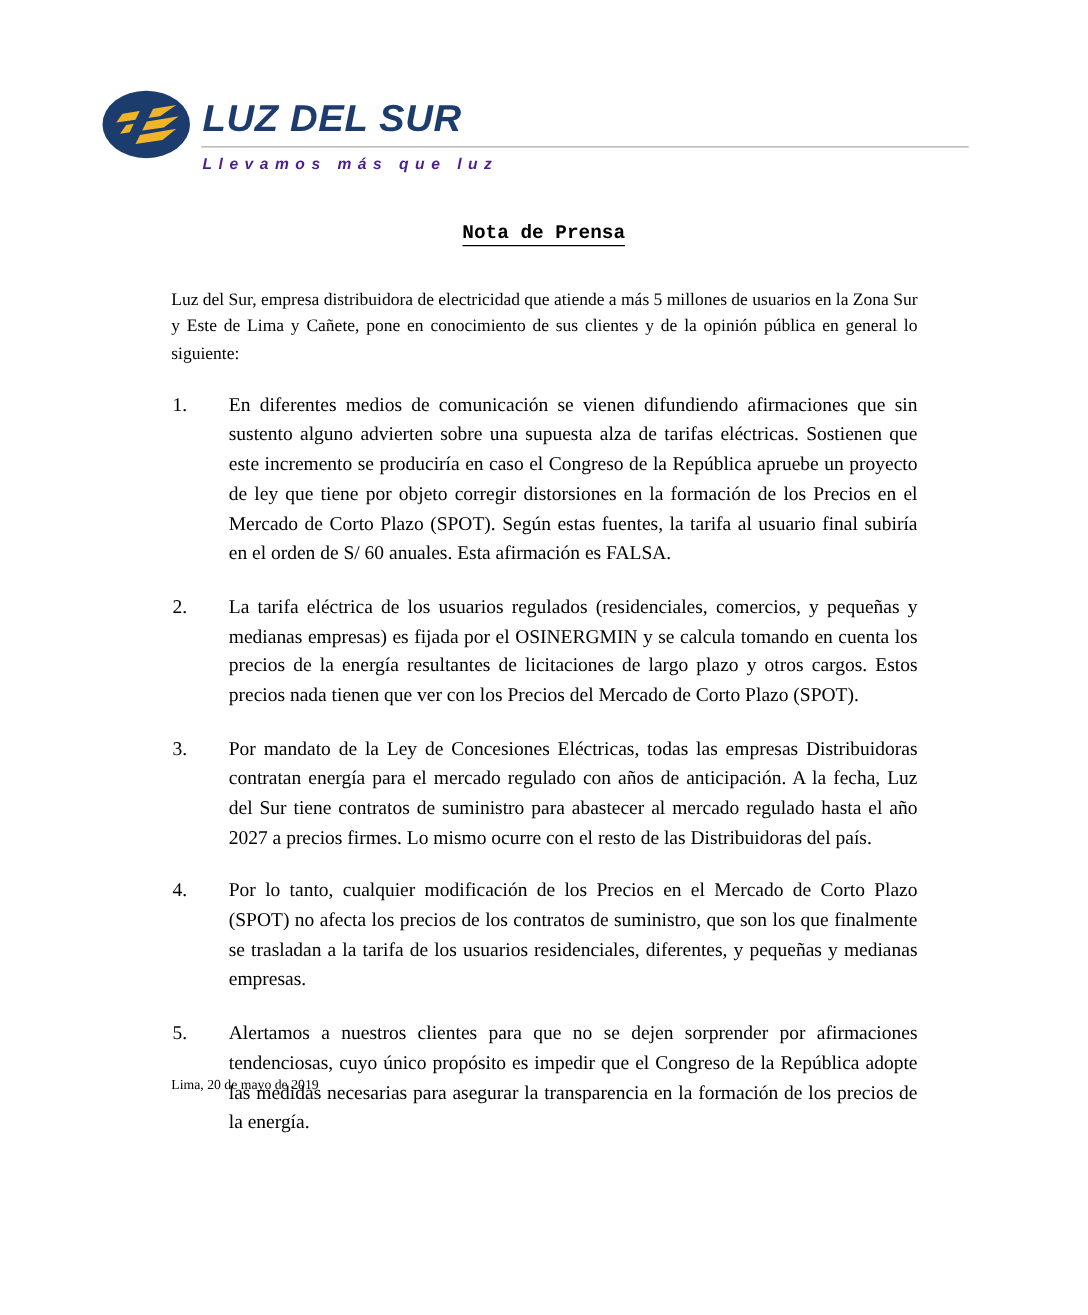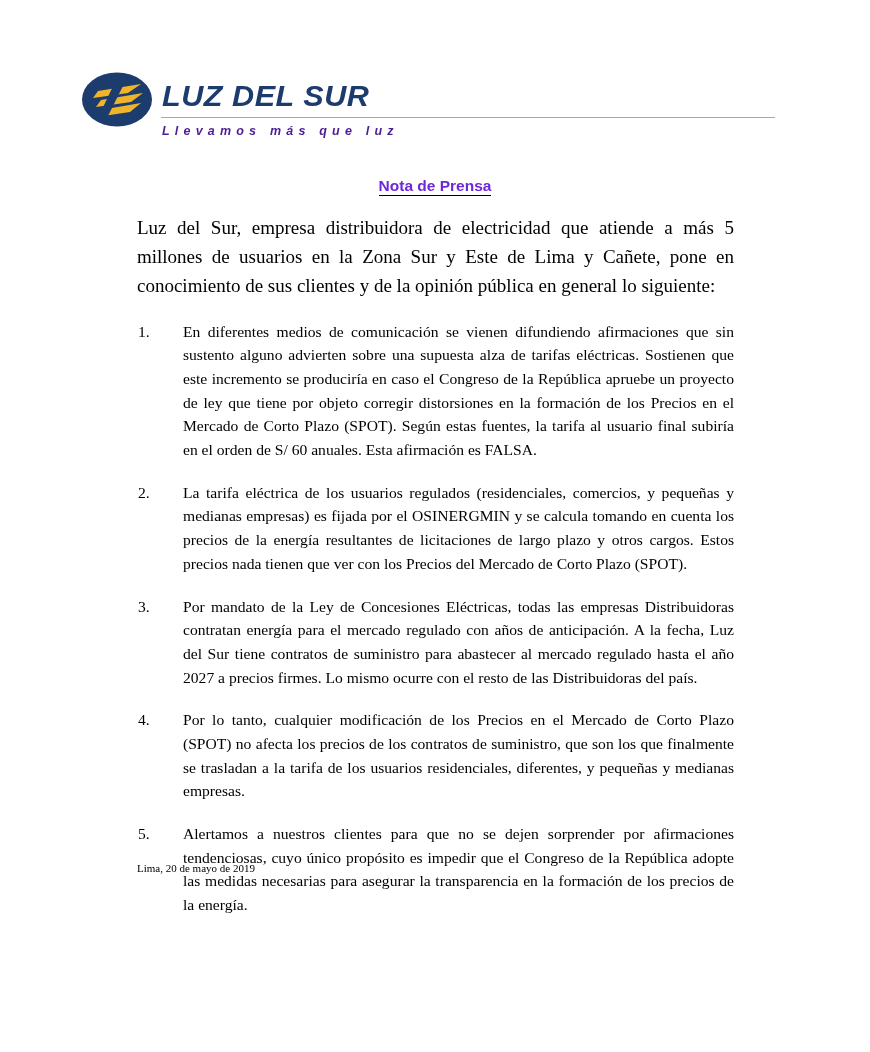--- a/index.html
+++ b/index.html
@@ -81,44 +81,44 @@
     white-space: nowrap;
   }
 
   
   .doc-title {
     position: absolute;
     left: 137px;
     top: 167px;
     width: 596px;
     text-align: center;
-    font-family: Liberation Sans, sans-serif;
+    font-family: Liberation Mono, monospace;
     font-weight: bold;
     font-size: 15.5px;
-    color: #6d28d9;
+    color: #000000;
   }
 
   .doc-title span {
     border-bottom: 1.6px solid #000;
     padding-bottom: 1px;
   }
 
   .doc-body {
     position: absolute;
     left: 137px;
     top: 214px;
     width: 597px;
   }
 
   .intro {
     text-align: justify;
     text-justify: inter-word;
-    font-size: 19px;
-    line-height: 1.52;
-    margin: 0 0 19px 0;
+    font-size: 14px;
+    line-height: 1.52;
+    margin: 16px 0 19px 0;
   }
 
   ol.clauses {
     list-style: none;
     margin: 0;
     padding: 0;
   }
 
   ol.clauses > li {
     position: relative;

